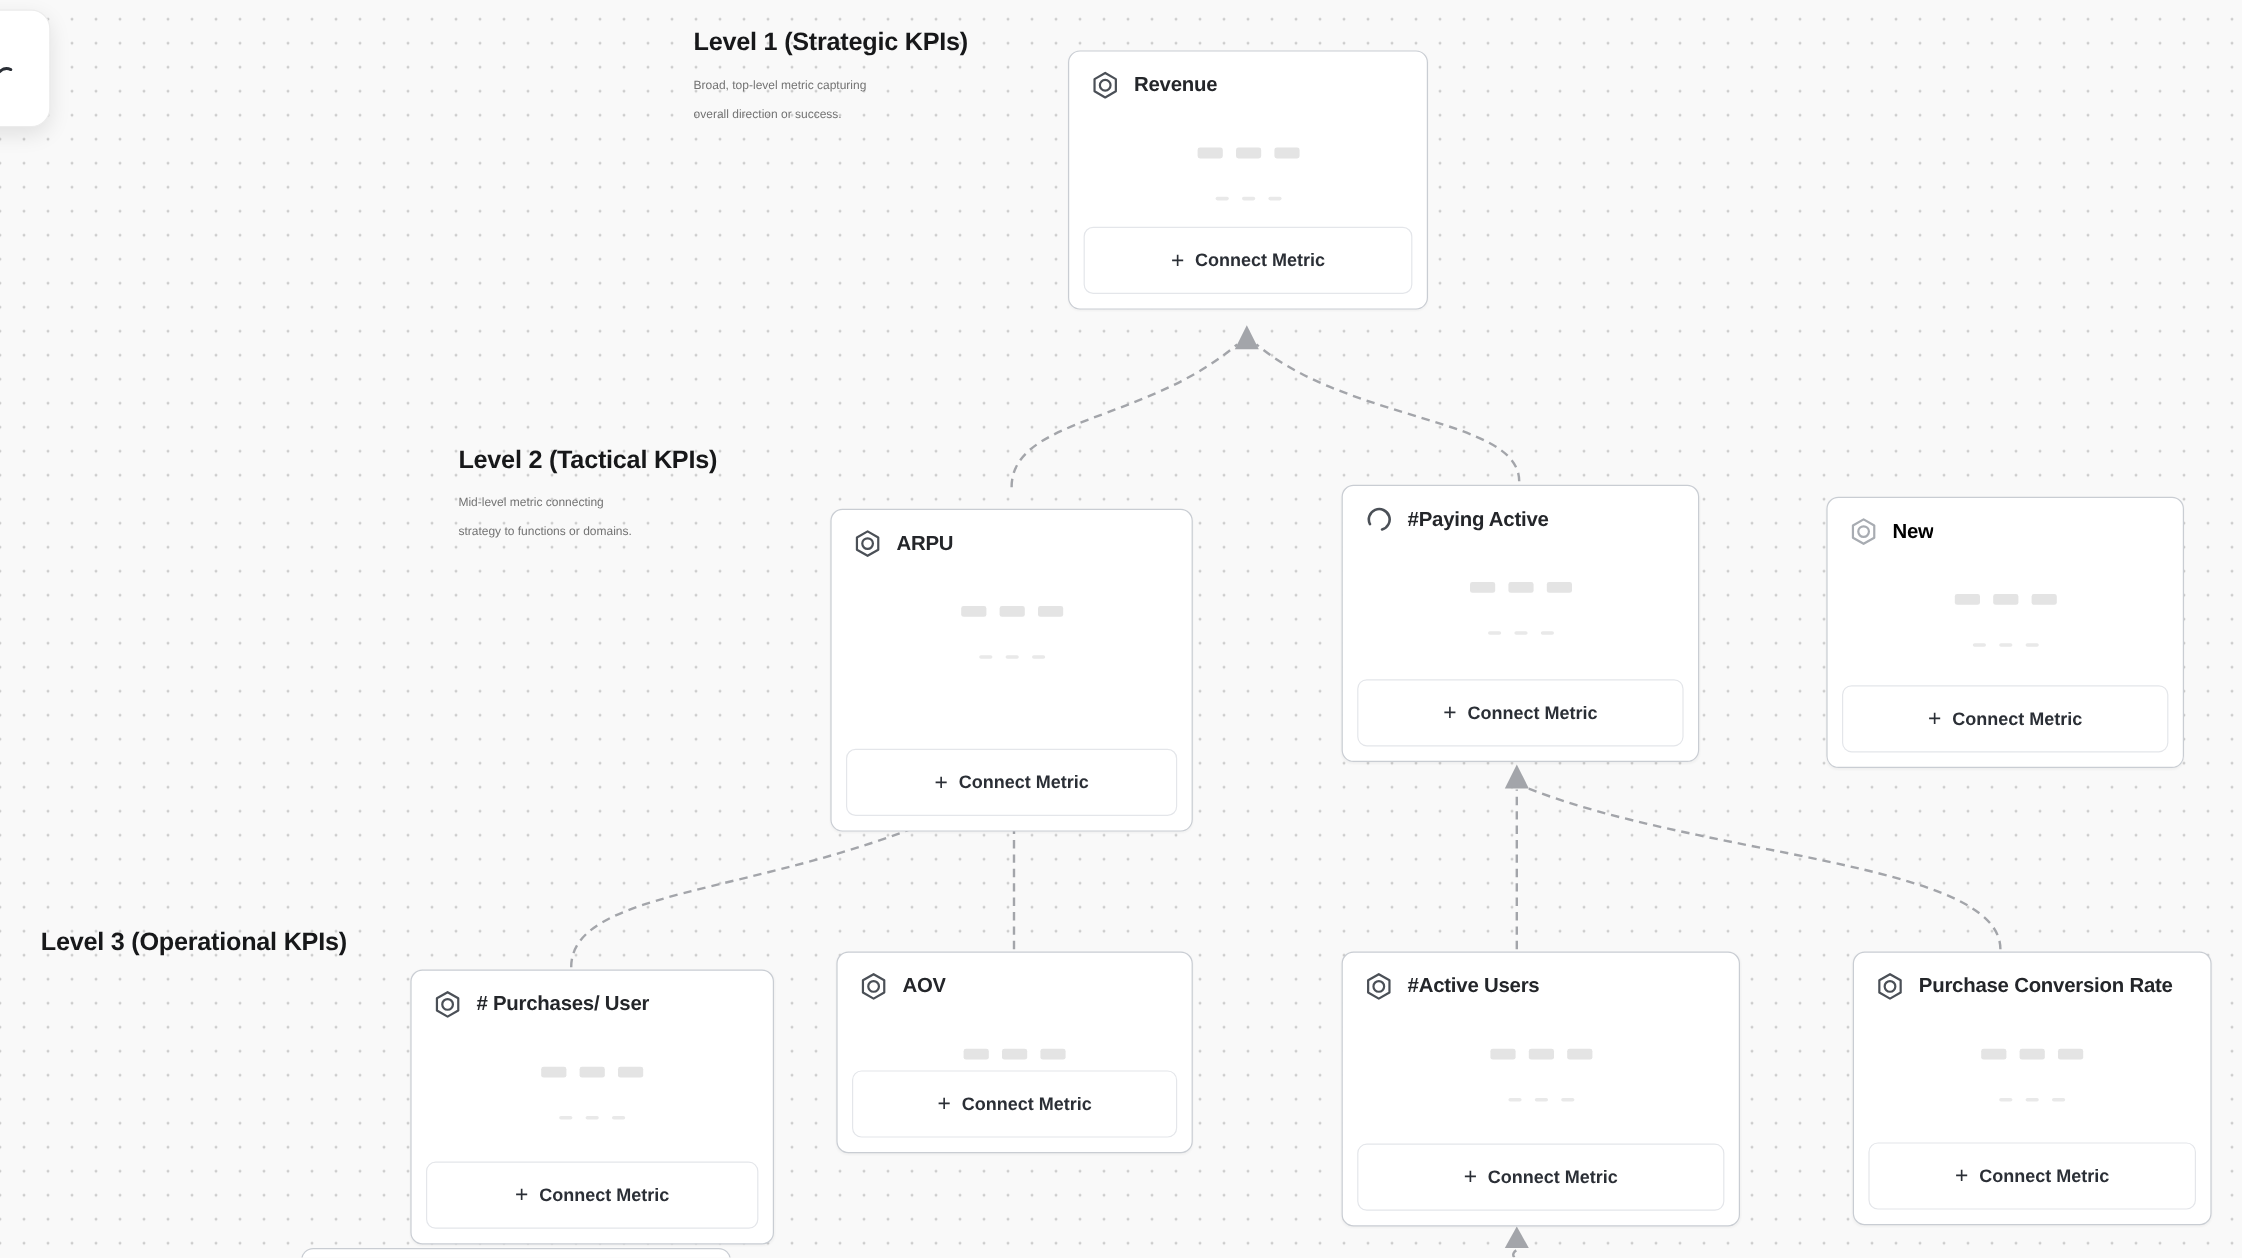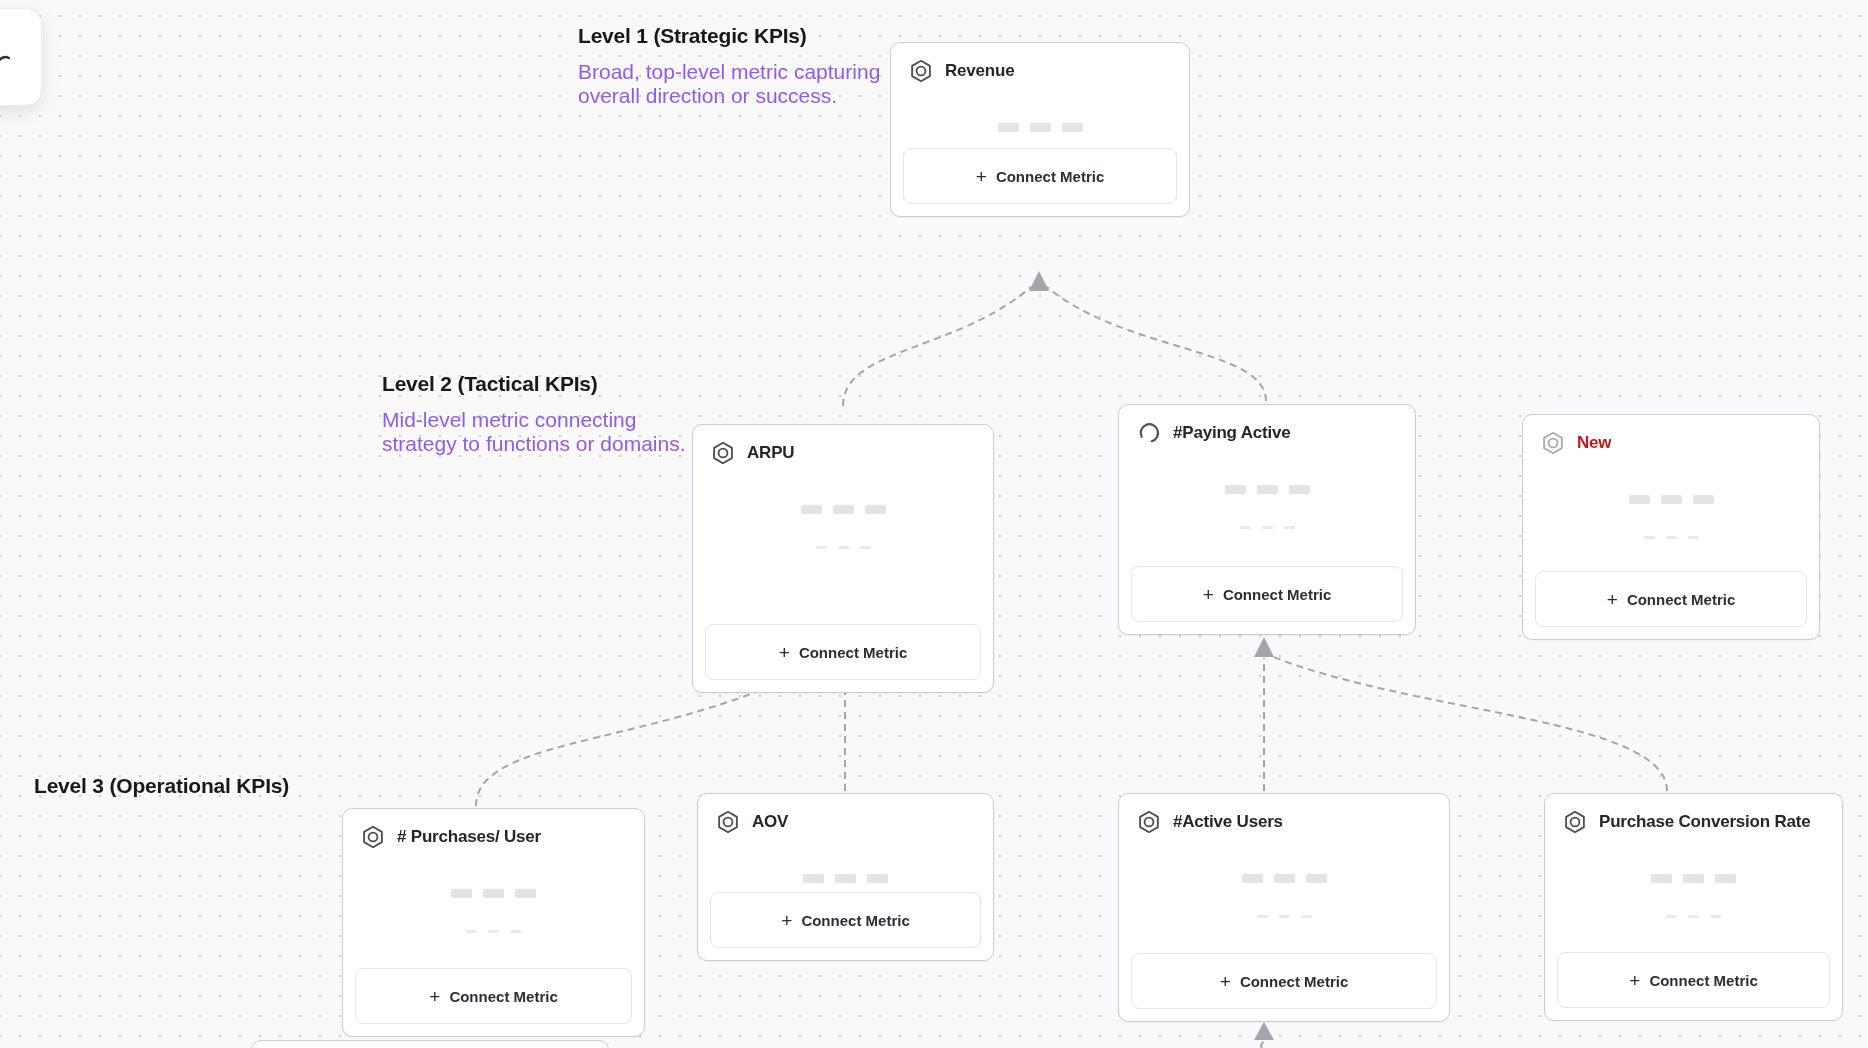--- a/index.html
+++ b/index.html
@@ -22,21 +22,21 @@
     box-shadow:0 6px 18px rgba(0,0,0,.10);
   }
   .tool-panel svg{ position:absolute; left:30px; top:40px; }
 
   
   .level-label{ position:absolute; }
   .level-title{
     font-size:21px; font-weight:700; color:#17181a; letter-spacing:-.2px;
     margin-bottom:12px; white-space:nowrap;
   }
-  .level-desc{ font-size:21px; color:#8b5cf6; line-height:24px; }
+  .level-desc{ font-size:10px; color:#737373; line-height:24px; }
 
   
   svg.connectors{ position:absolute; inset:0; pointer-events:none; }
   .connectors path.link{ fill:none; stroke:#a3a5aa; stroke-width:2; stroke-dasharray:7 5; }
   .connectors path.head{ fill:#a3a5aa; stroke:none; }
 
   
   .card{
     position:absolute; background:#fff;
     border:1px solid #c9cdd3; border-radius:10px;
@@ -44,21 +44,21 @@
   }
   .card-head{
     position:absolute; left:17px; top:15px; right:14px;
     display:flex; align-items:center; gap:11px;
   }
   .card-head .icon{ width:26px; height:26px; flex:0 0 26px; display:inline-flex; }
   .card-title{
     font-size:17px; font-weight:700; color:#24262a; letter-spacing:-.2px;
     white-space:nowrap; overflow:hidden;
   }
-  .card.muted .card-title{ color:#b91c1c; }
+  .card.muted .card-title{ color:#000000; }
   .card.muted .icon svg *{ stroke:#a8acb2; }
 
   .skel{ position:absolute; left:0; right:0; top:0; }
   .skel-row{ display:flex; justify-content:center; gap:11px; position:absolute; left:0; right:0; }
   .skel-row i{ display:block; background:#e4e4e4; border-radius:2px; }
   .skel-row.r1{ top:80px; } .skel-row.r1 i{ width:21px; height:9px; }
   .skel-row.r2{ top:121px; } .skel-row.r2 i{ width:11px; height:3px; background:#e9e9e9; }
 
   .connect{
     position:absolute; left:12px; right:12px; bottom:12px; height:56px;
@@ -117,21 +117,21 @@
 
     <path class="link" d="M 1264 791 L 1264 658"></path>
 
     <path class="link" d="M 1667 791 C 1667 718, 1415 714, 1271 656"></path>
     <path class="head" d="M 1264 637 L 1254 657 L 1274 657 Z"></path>
 
     <path class="link" d="M 1262 1048 C 1258 1043, 1268 1040, 1264 1042"></path>
     <path class="head" d="M 1264 1022 L 1254 1040 L 1274 1040 Z"></path>
   </svg>
 
-  <div class="card" style="left:890px; top:42px; width:300px; height:175px;">
+  <div class="card" style="left:890px; top:42px; width:300px; height:216px;">
     <div class="card-head">
       <span class="icon">
         <svg width="26" height="26" viewBox="0 0 24 24">
             <polygon points="12,2.6 20.2,7.3 20.2,16.7 12,21.4 3.8,16.7 3.8,7.3" fill="none" stroke="#4b5057" stroke-width="1.7" stroke-linejoin="round"></polygon>
             <circle cx="12" cy="12" r="4.1" fill="none" stroke="#4b5057" stroke-width="1.7"></circle>
           </svg>
       </span>
       <span class="card-title">Revenue</span>
     </div>
     <div class="skel">

